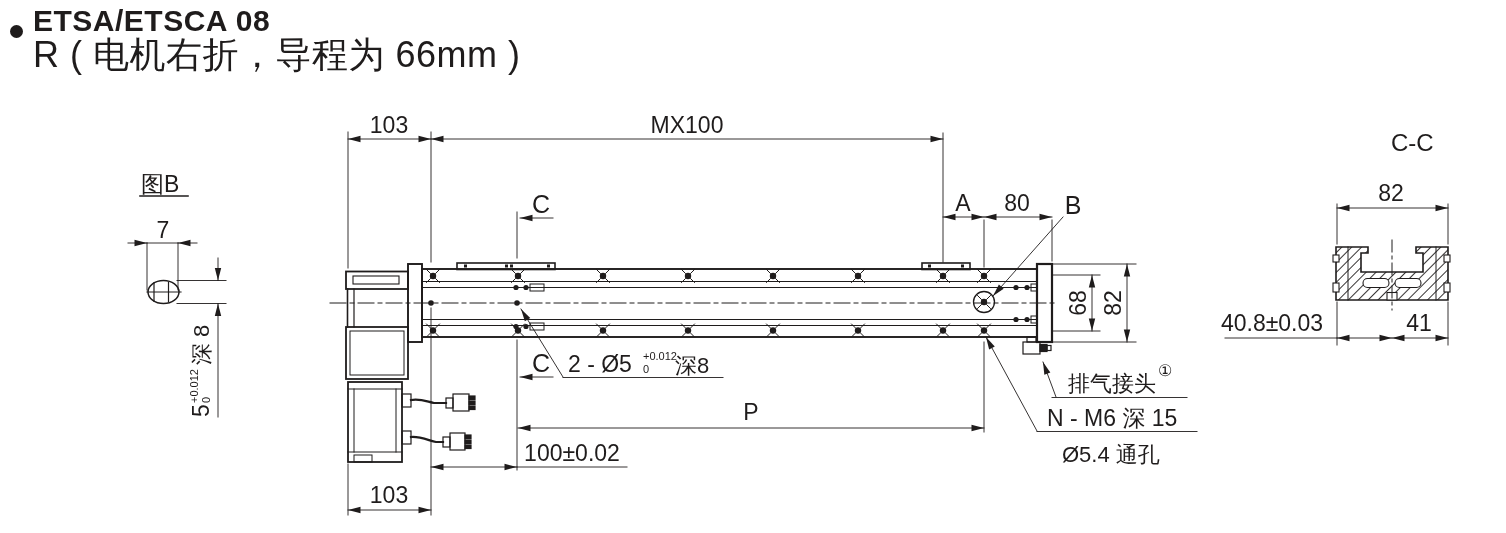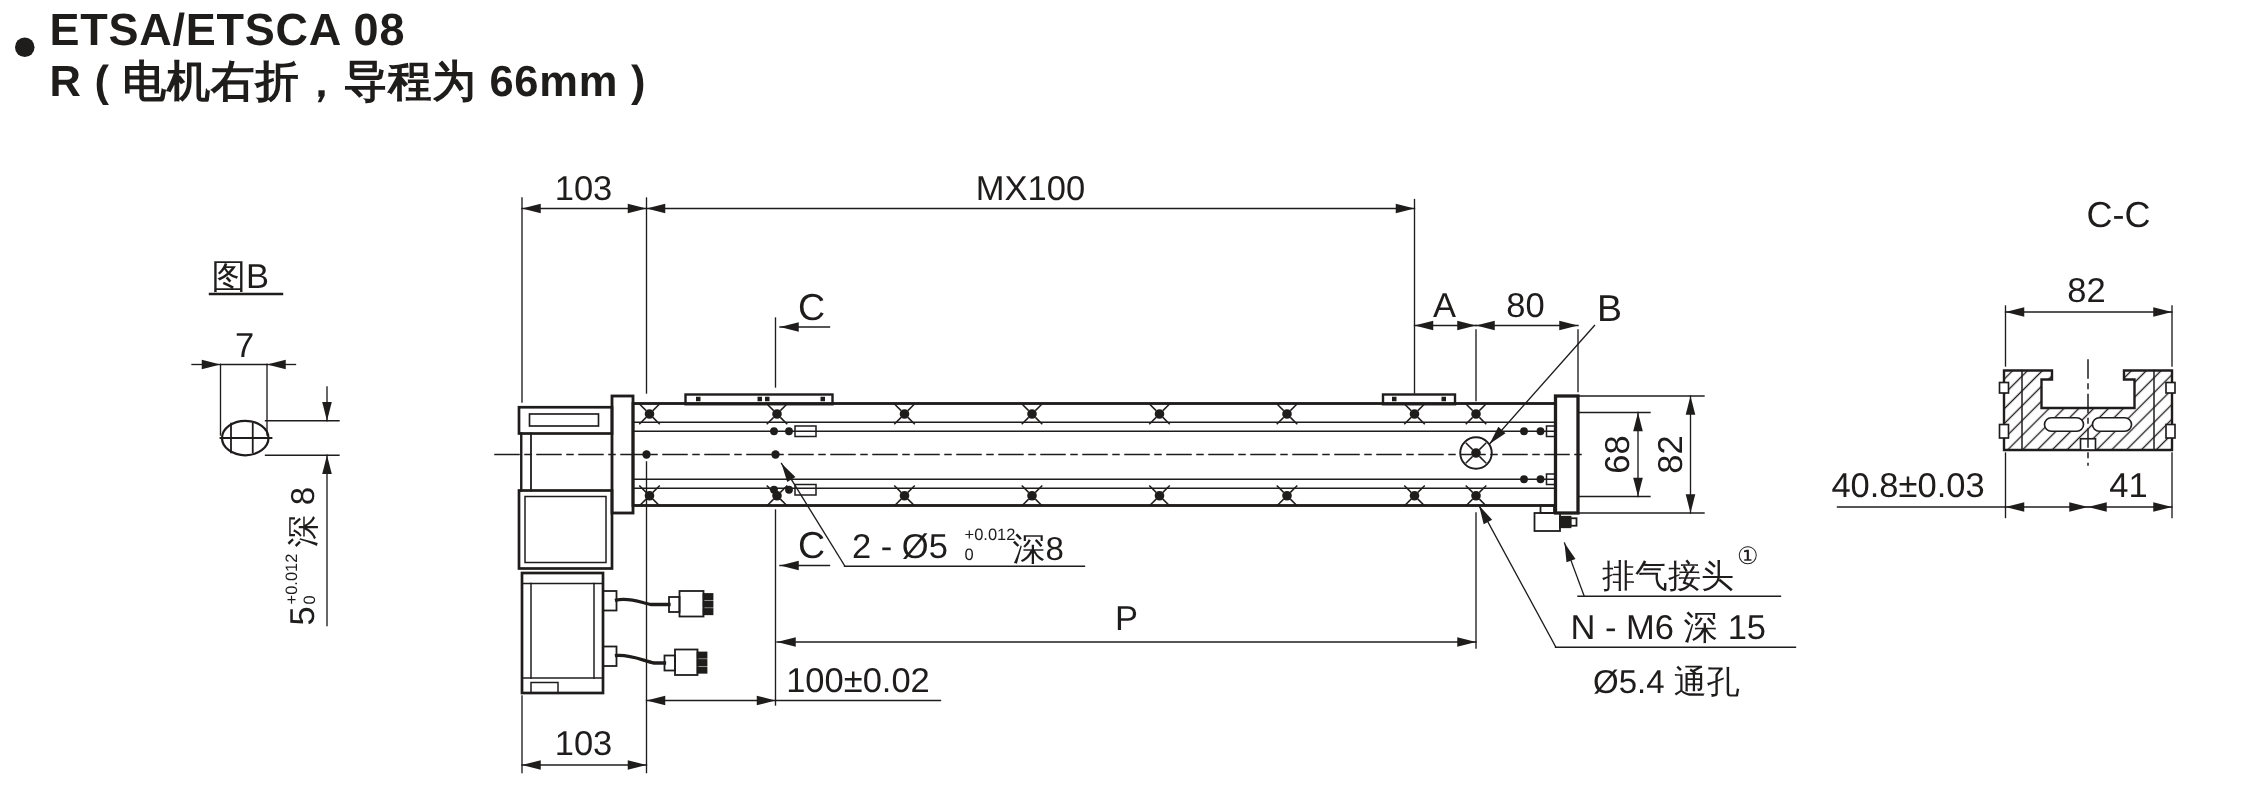--- a/index.html
+++ b/index.html
@@ -2,21 +2,21 @@
 <html><head>
 <meta charset="utf-8">
 <style>
   html,body{margin:0;padding:0;background:#ffffff;}
   #stage{position:relative;width:1506px;height:533px;background:#ffffff;overflow:hidden;
          font-family:"Liberation Sans", sans-serif;color:#1f1c1c;}
   .title-block{position:absolute;left:10px;top:4px;}
   .title-row{display:flex;align-items:flex-end;}
   .bullet{width:13px;height:13px;border-radius:50%;background:#1f1c1c;margin-top:11px;margin-right:10px;}
   .t1{font-size:30px;font-weight:bold;letter-spacing:.5px;line-height:34px;}
-  .t2{font-size:29px;font-weight:bold;letter-spacing:.5px;line-height:34px;margin-left:23px;}
+  .t2{font-size:36px;font-weight:normal;letter-spacing:.5px;line-height:34px;margin-left:23px;}
   svg text{fill:#1f1c1c;}
   .dim{font-size:23px;}
   .dimbig{font-size:25px;}
   .tol{font-size:11px;}
   .cjk{font-size:22px;}
 </style>
 </head>
 <body>
 
 <div id="stage">

